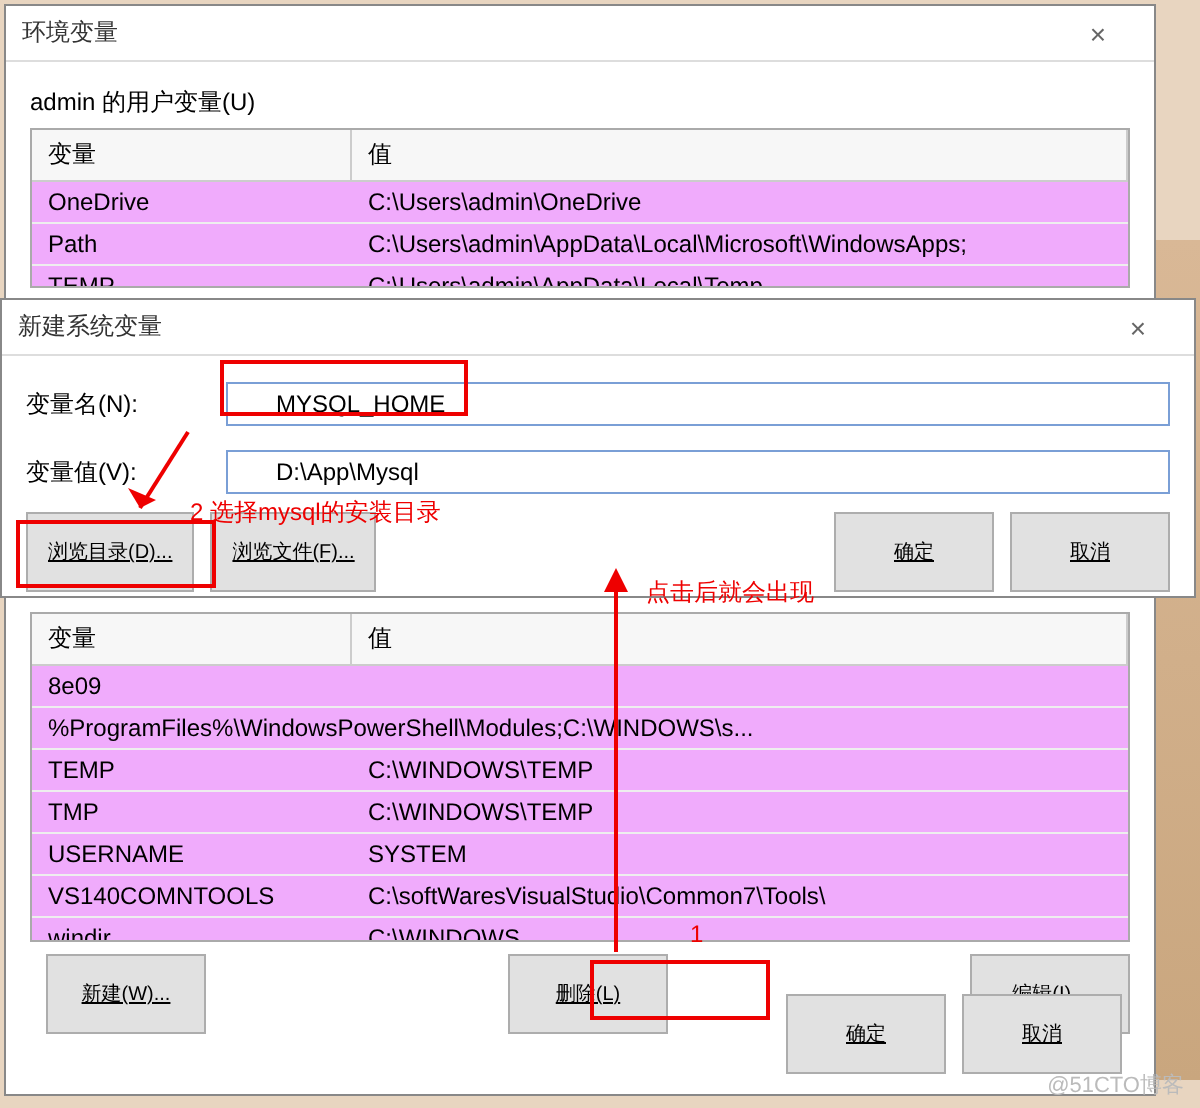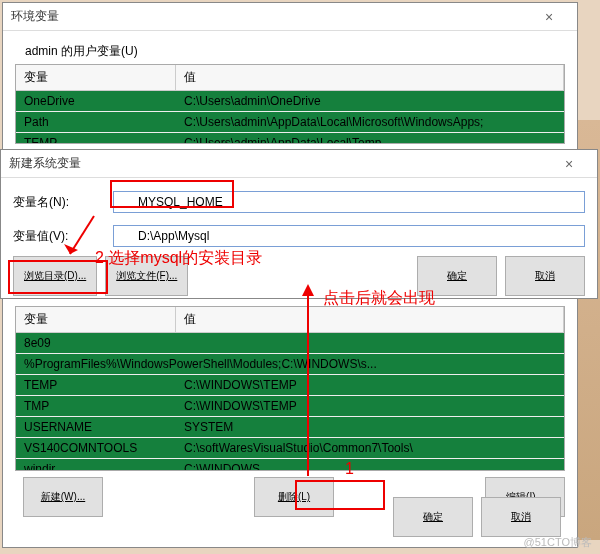--- a/index.html
+++ b/index.html
@@ -1,36 +1,36 @@
 <!DOCTYPE html>
 <html><head>
 <meta charset="utf-8">
 <style>
 * { box-sizing: border-box; margin: 0; padding: 0; }
 body { font-family: "Microsoft YaHei", "Segoe UI", sans-serif; font-size: 12px; background: #e8d5c0; width: 600px; height: 554px; overflow: hidden; position: relative; }
 .window { background: #fff; border: 1px solid #888; position: absolute; }
 .titlebar { height: 28px; display: flex; align-items: center; padding: 0 8px; background: #fff; border-bottom: 1px solid #ddd; color: #333; gap: 15px; }
 .titlebar .title { flex: 1; }
 .titlebar .close { width: 40px; text-align: center; color: #666; font-size: 14px; cursor: default; }
-.section-label { margin: 6px 0 4px 22px; color: #000; }
-.table-frame { margin: 0 12px; border: 1px solid #aaa; background: #15803d; }
+.section-label { margin: 6px 0 4px 12px; color: #000; }
+.table-frame { margin: 0 12px; border: 1px solid #aaa; background: #f0abfc; }
 .table-head { display: flex; border-bottom: 1px solid #ccc; }
 .table-head > div { padding: 4px 8px; border-right: 1px solid #ccc; background: #f7f7f7; }
 .row { display: flex; border-bottom: 1px solid #eee; }
 .row > div { padding: 3px 8px; white-space: nowrap; overflow: hidden; text-overflow: ellipsis; }
 .col-var { width: 160px; }
 .col-val { flex: 1; }
 .form-row { display: flex; align-items: center; padding: 3px 12px; }
 .form-row label { width: 100px; }
 .form-row input { flex: 1; padding: 3px 24px; border: 1px solid #7a9fd6; height: 22px; font-size: 12px; }
 .btn { min-width: 80px; padding: 12px 10px; border: 1px solid #adadad; background: #e1e1e1; font-size: 10px; margin-left: 8px; cursor: default; text-decoration: underline; }
 .btn-row { display: flex; padding: 6px 12px; }
 .btn-row .spacer { flex: 1; }
 .redbox { position: absolute; border: 2px solid #e00; pointer-events: none; }
-.redtext { position: absolute; color: #e00; font-size: 16px; font-weight: 500; pointer-events: none; }
+.redtext { position: absolute; color: #e00; font-size: 12px; font-weight: 500; pointer-events: none; }
 .arrow { position: absolute; pointer-events: none; }
 .watermark { position: absolute; bottom: 4px; right: 8px; color: #bbb; font-size: 11px; }
 .bg-person { position: absolute; right: 0; top: 120px; width: 30px; height: 420px; background: linear-gradient(#d9b896, #c9a67e); border-left: 1px solid #b89674; }
 </style>
 </head>
 <body>
 
 <div class="bg-person"></div>
 
 <div class="window" style="left:2px; top:2px; width:576px; height:546px;">

